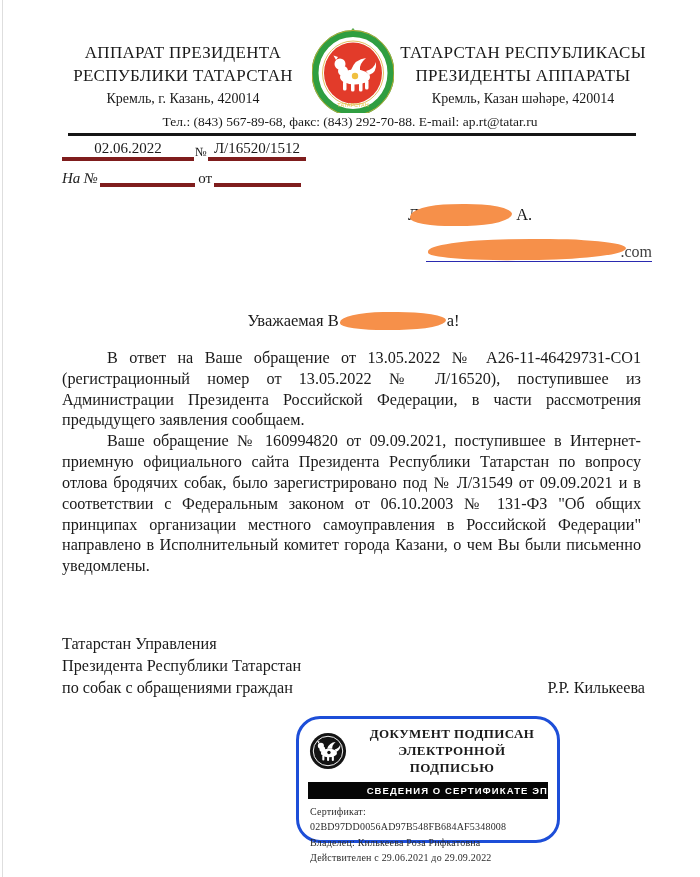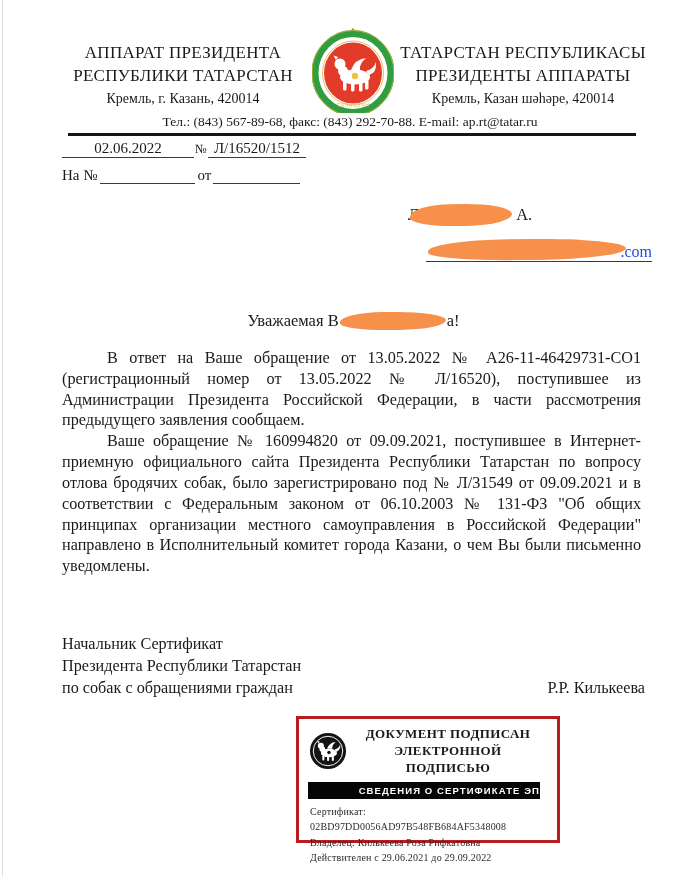--- a/index.html
+++ b/index.html
@@ -35,47 +35,47 @@
   .thick-rule {
     position: absolute; top: 133px; left: 68px; width: 568px; height: 3px;
     background: #161616;
   }
 
   
   .ref-block { position: absolute; top: 139px; left: 62px; width: 244px; font-size: 15px; }
   .ref-row { display: flex; align-items: flex-end; }
   .ref-row + .ref-row { margin-top: 9px; }
   .u-line {
-    display: inline-block; border-bottom: 1px solid #7f1d1d;
+    display: inline-block; border-bottom: 4px solid #7f1d1d;
     text-align: center; white-space: nowrap; line-height: 1.2;
   }
   .u-date { width: 133px; }
   .u-num  { width: 99px; }
   .num-sign { font-size: 12.5px; padding: 0 1px; position: relative; top: -1px; }
-  .reply-label { padding-right: 2px; }
+  .reply-label { padding-right: 2px; font-style: italic; }
   .u-empty1 { width: 95px; }
   .reply-from { padding: 0 2px 0 3px; }
   .u-empty2 { width: 87px; }
 
   
   .addressee { position: absolute; top: 202px; left: 408px; font-size: 16.5px; }
   .addr-name-row { display: flex; align-items: center; height: 26px; }
   .blob {
     background: #f6904a;
     border-radius: 46% 54% 50% 50% / 62% 55% 58% 45%;
     display: inline-block;
   }
   .name-blob { width: 102px; height: 22px; margin-left: -9px; margin-right: 4px; transform: rotate(-0.8deg); }
   .addr-email-row {
     position: relative; margin-top: 11px; margin-left: 18px;
     width: 226px; height: 23px;
     border-bottom: 1.5px solid #2a2ab0;
     display: flex; justify-content: flex-end; align-items: flex-end;
   }
-  .email-visible { color: #1d4ed8; font-size: 16px; line-height: 1.1; text-decoration: none; }
+  .email-visible { color: #404040; font-size: 16px; line-height: 1.1; text-decoration: none; }
   .email-blob { position: absolute; left: 2px; top: 0; width: 198px; height: 21px; transform: rotate(-0.6deg); }
 
   
   .salutation {
     position: absolute; top: 311px; left: 0; width: 100%;
     text-align: center; font-size: 16.5px; padding-left: 7px;
   }
   .salut-blob { width: 106px; height: 18px; vertical-align: -4px; margin: 0 1px; transform: rotate(-0.5deg); }
 
   
@@ -89,22 +89,22 @@
   .signature {
     position: absolute; top: 633px; left: 62px; width: 583px;
     display: flex; justify-content: space-between; align-items: flex-end;
     font-size: 16.2px; line-height: 1.36;
   }
   .sig-name { white-space: nowrap; }
 
   
   .stamp {
     position: absolute; top: 716px; left: 296px; width: 264px; height: 127px;
-    border: 3px solid #b91c1c; border-radius: 0;
-    background: #fff; padding: 5px 16px 4px 8px;
+    border: 3px solid #1d4ed8; border-radius: 24px;
+    background: #fff; padding: 5px 8px 4px 8px;
   }
   .stamp-head { display: flex; align-items: center; gap: 8px; padding: 2px 0 3px 2px; }
   .stamp-emblem { width: 38px; height: 38px; flex: 0 0 38px; }
   .stamp-title {
     flex: 1; text-align: center;
     font-weight: bold; font-size: 13px; line-height: 1.3; letter-spacing: 0.4px;
   }
   .stamp-bar {
     background: #050505; color: #ffffff;
     font-family: "Liberation Sans", "DejaVu Sans", sans-serif;
@@ -191,21 +191,21 @@
     <span>Уважаемая В</span><span class="blob salut-blob"></span><span>а!</span>
   </div>
 
   <div class="body-text">
     <p>В ответ на Ваше обращение от 13.05.2022 № А26-11-46429731-СО1 (регистрационный номер от 13.05.2022 № Л/16520), поступившее из Администрации Президента Российской Федерации, в части рассмотрения предыдущего заявления сообщаем.</p>
     <p>Ваше обращение № 160994820 от 09.09.2021, поступившее в Интернет-приемную официального сайта Президента Республики Татарстан по вопросу отлова бродячих собак, было зарегистрировано под № Л/31549 от 09.09.2021 и в соответствии с Федеральным законом от 06.10.2003 № 131-ФЗ "Об общих принципах организации местного самоуправления в Российской Федерации" направлено в Исполнительный комитет города Казани, о чем Вы были письменно уведомлены.</p>
   </div>
 
   <div class="signature">
     <div>
-      <div>Начальник Сертификат</div>
+      <div>Татарстан Управления</div>
       <div>Президента Республики Татарстан</div>
       <div>по собак с обращениями граждан</div>
     </div>
     <div class="sig-name">Р.Р. Килькеева</div>
   </div>
 
   <div class="stamp">
     <div class="stamp-head">
       <svg class="stamp-emblem" viewBox="0 0 40 40">
         <circle cx="20" cy="20" r="19" fill="#141414"></circle>

